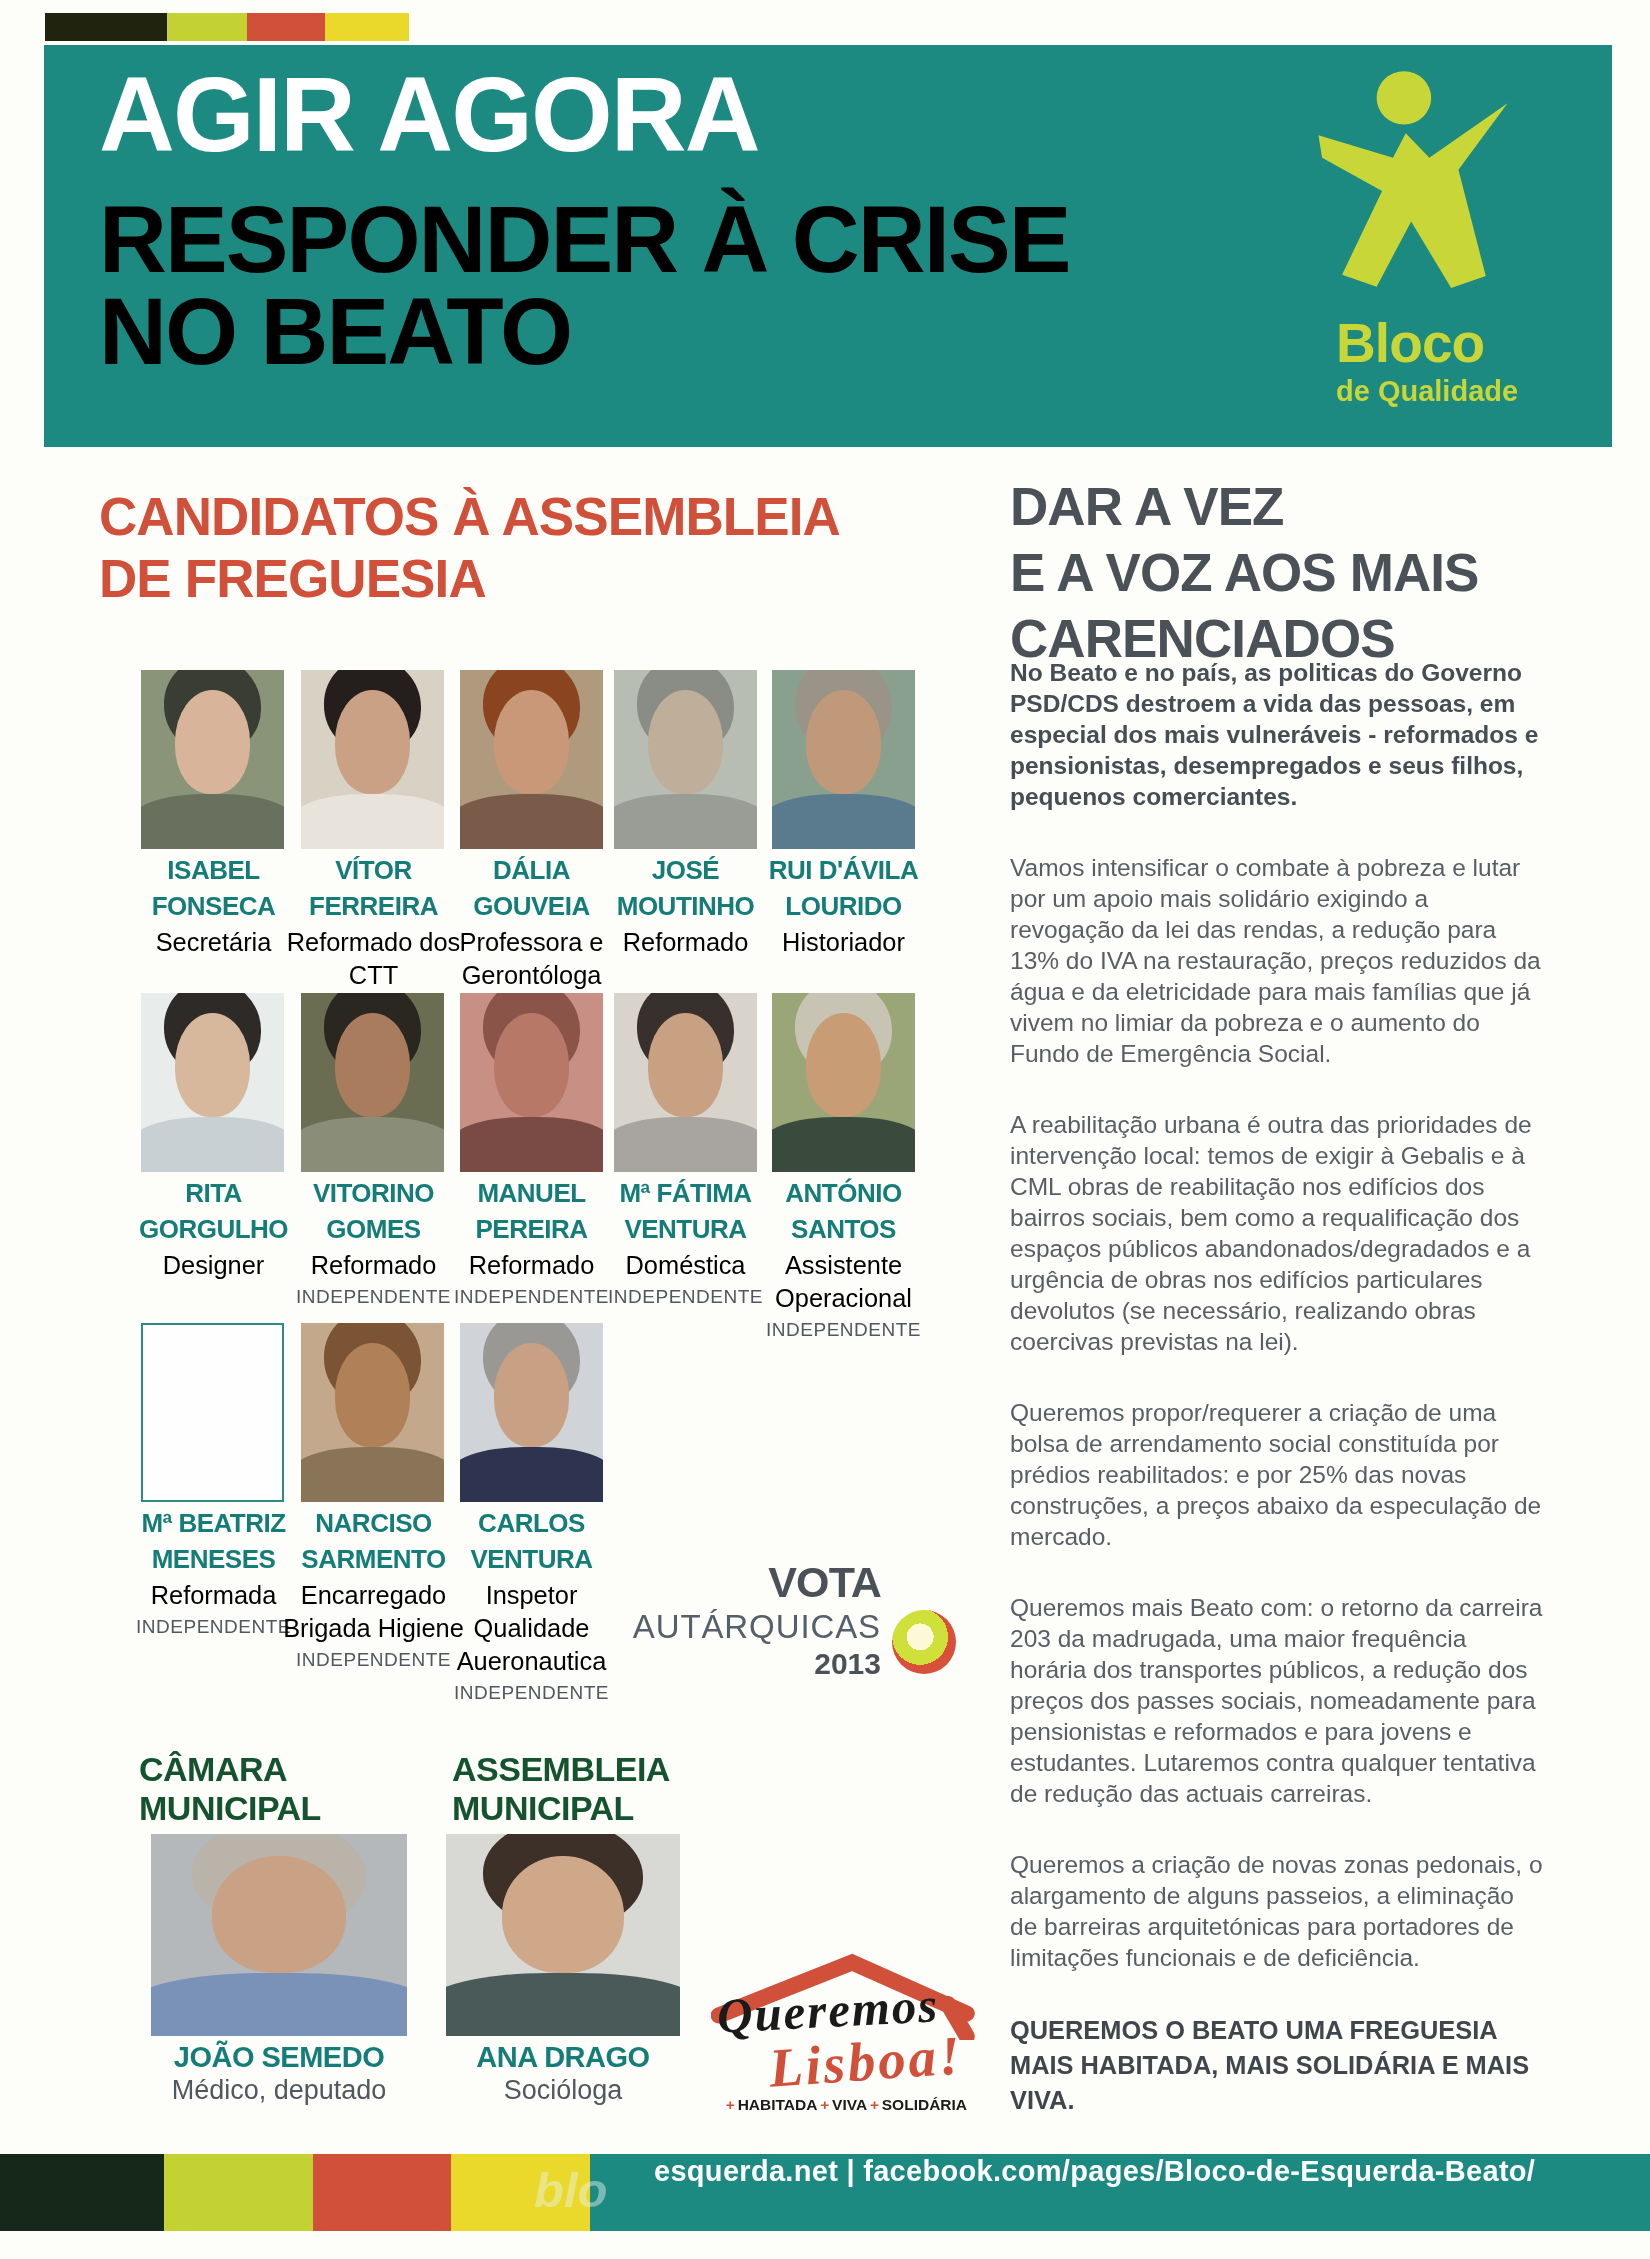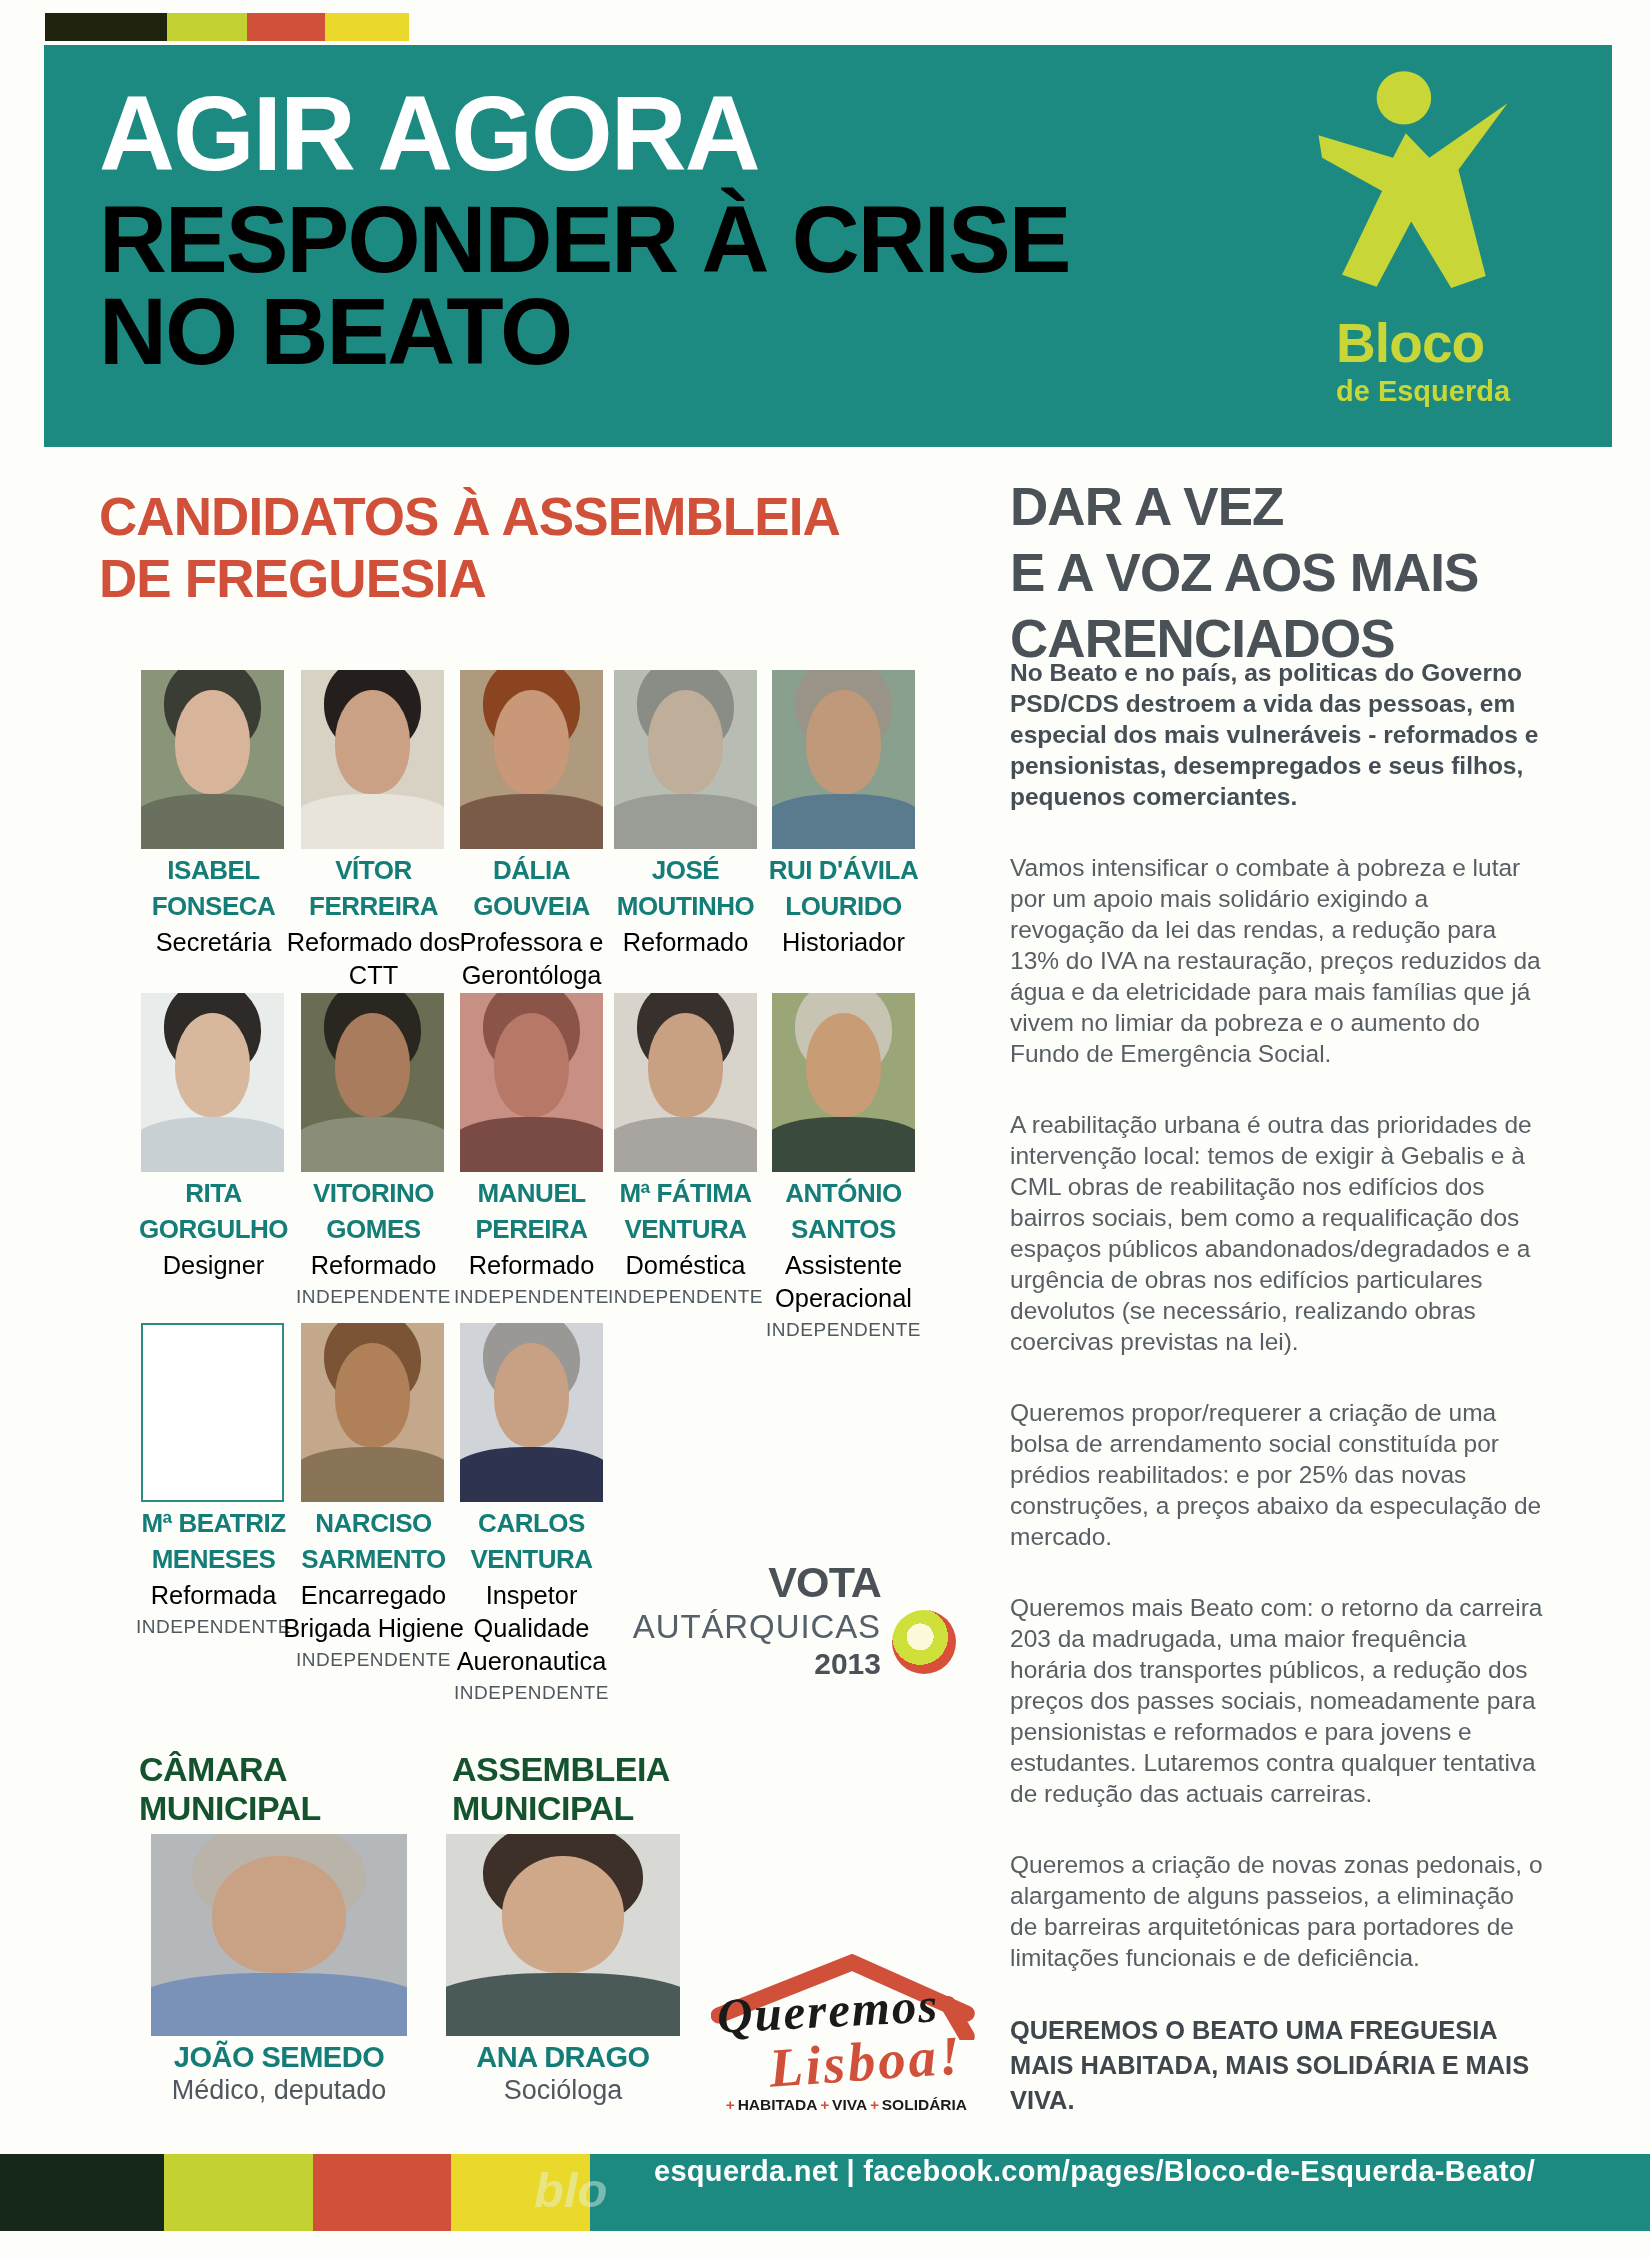--- a/index.html
+++ b/index.html
@@ -9,21 +9,21 @@
     font-family:"Liberation Sans","DejaVu Sans",sans-serif;
   }
   
   .topbar{position:absolute;left:45px;top:13px;height:28px;display:flex;}
   .topbar div{height:100%;}
   .tb1{width:122px}.tb2{width:80px}.tb3{width:78px}.tb4{width:84px}
 
   
   .header{position:absolute;left:44px;top:45px;width:1568px;height:402px;}
   .hd-title{
-    position:absolute;left:55px;top:36px;color:#ffffff;
+    position:absolute;left:55px;top:17px;color:#ffffff;
     font-size:105px;font-weight:bold;letter-spacing:-1.9px;line-height:1;
   }
   .hd-sub{
     position:absolute;left:55px;top:149px;color:#000000;
     font-size:94px;font-weight:bold;letter-spacing:-1.9px;line-height:92px;
   }
   .hd-logo-star{position:absolute;left:1269px;top:24.5px;width:200px;height:226px;}
   .hd-logo-name{
     position:absolute;left:1292px;top:271px;color:#c9d637;
     font-size:55px;font-weight:bold;line-height:1;letter-spacing:-0.9px;
@@ -122,21 +122,21 @@
     <div class="hd-title">AGIR AGORA</div>
     <div class="hd-sub">
       <div>RESPONDER À CRISE</div>
       <div>NO BEATO</div>
     </div>
     <svg class="hd-logo-star" viewBox="0 0 220 340" preserveAspectRatio="none">
       <ellipse cx="100" cy="42" rx="30" ry="40" fill="#c9d637"></ellipse>
       <polygon fill="#c9d637" points="6,98 88,132 102,95 128,132 214,50 160,150 190,310 152,328 108,228 70,326 32,308 76,182 10,132"></polygon>
     </svg>
     <div class="hd-logo-name">Bloco</div>
-    <div class="hd-logo-sub">de Esquerda</div>
+    <div class="hd-logo-sub">de Qualidade</div>
   </div>
 
   <div class="freg-title">
     <div>CANDIDATOS À ASSEMBLEIA</div>
     <div>DE FREGUESIA</div>
   </div>
 
   <div id="freg-grid">
       <div class="cand">
         <div class="photo" style="left: 141px; top: 670px; width: 143px; height: 179px; background: rgb(138, 148, 120);">

